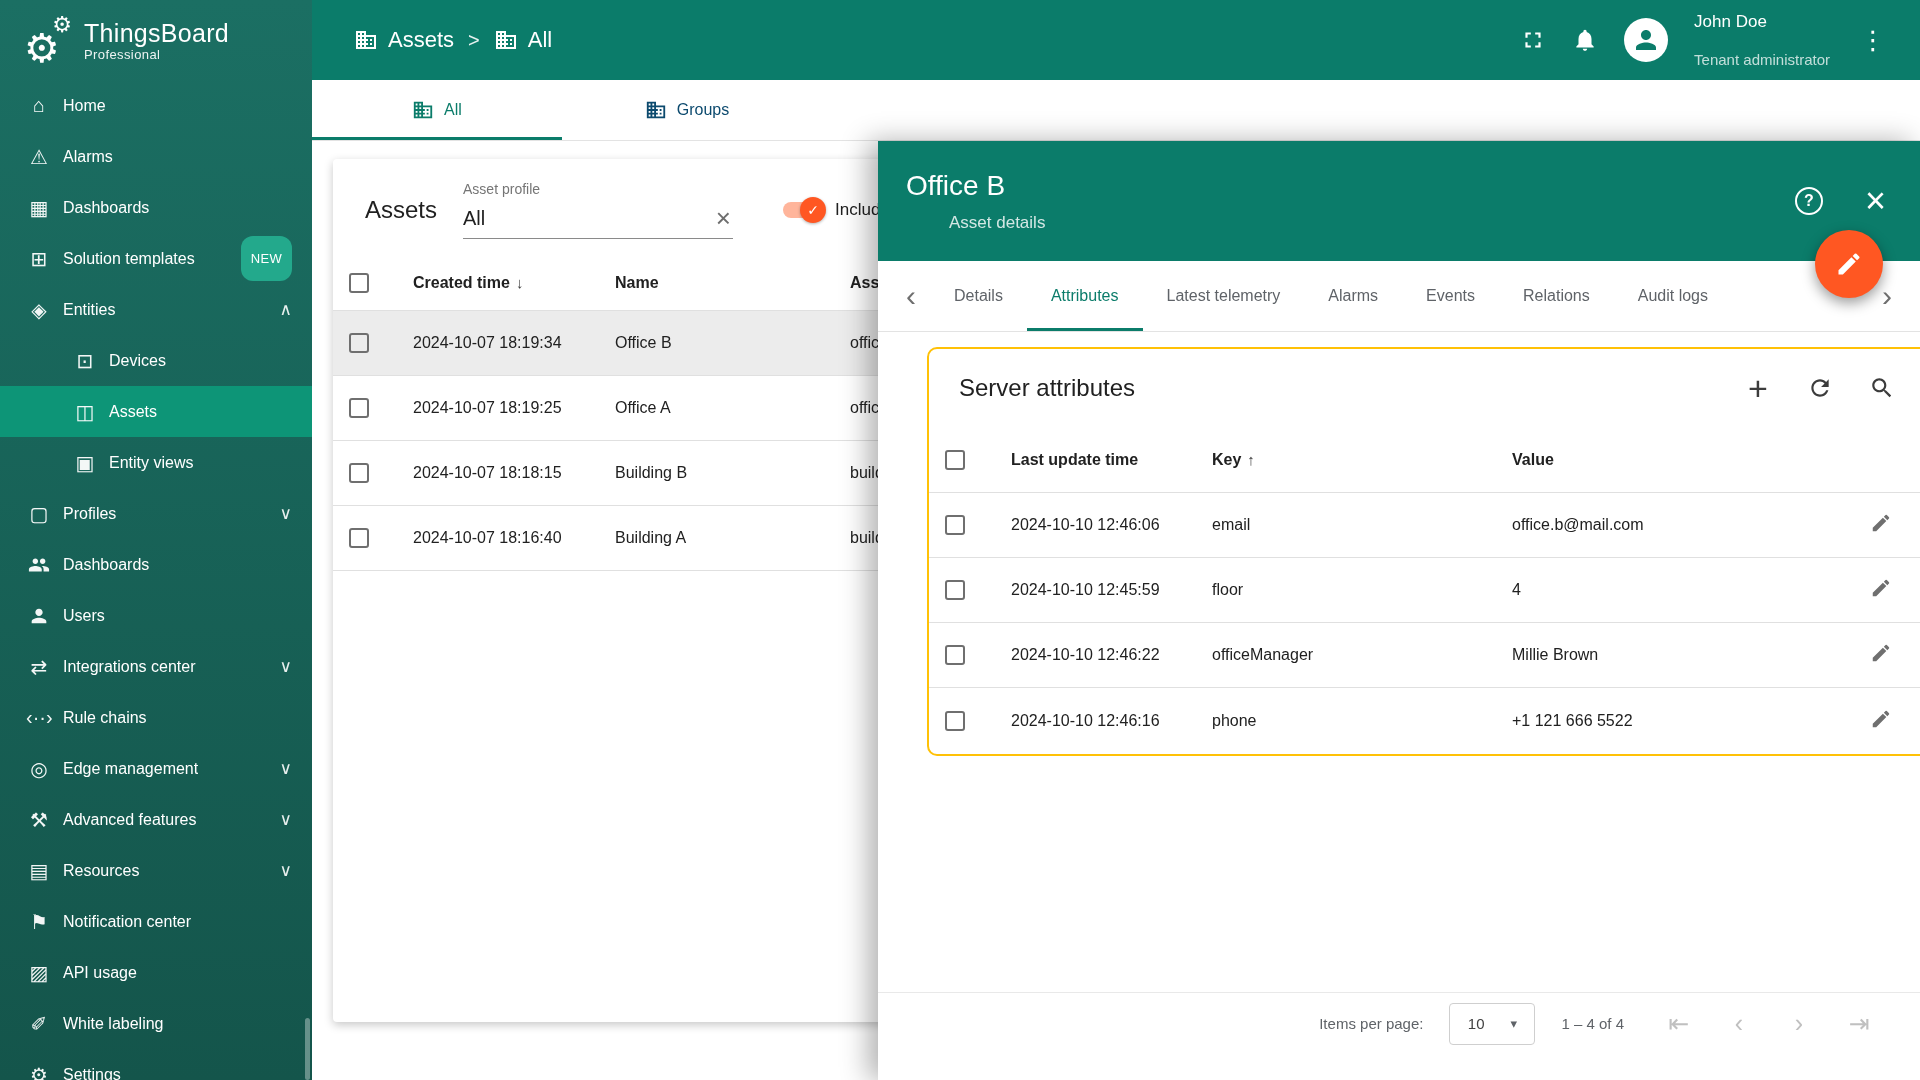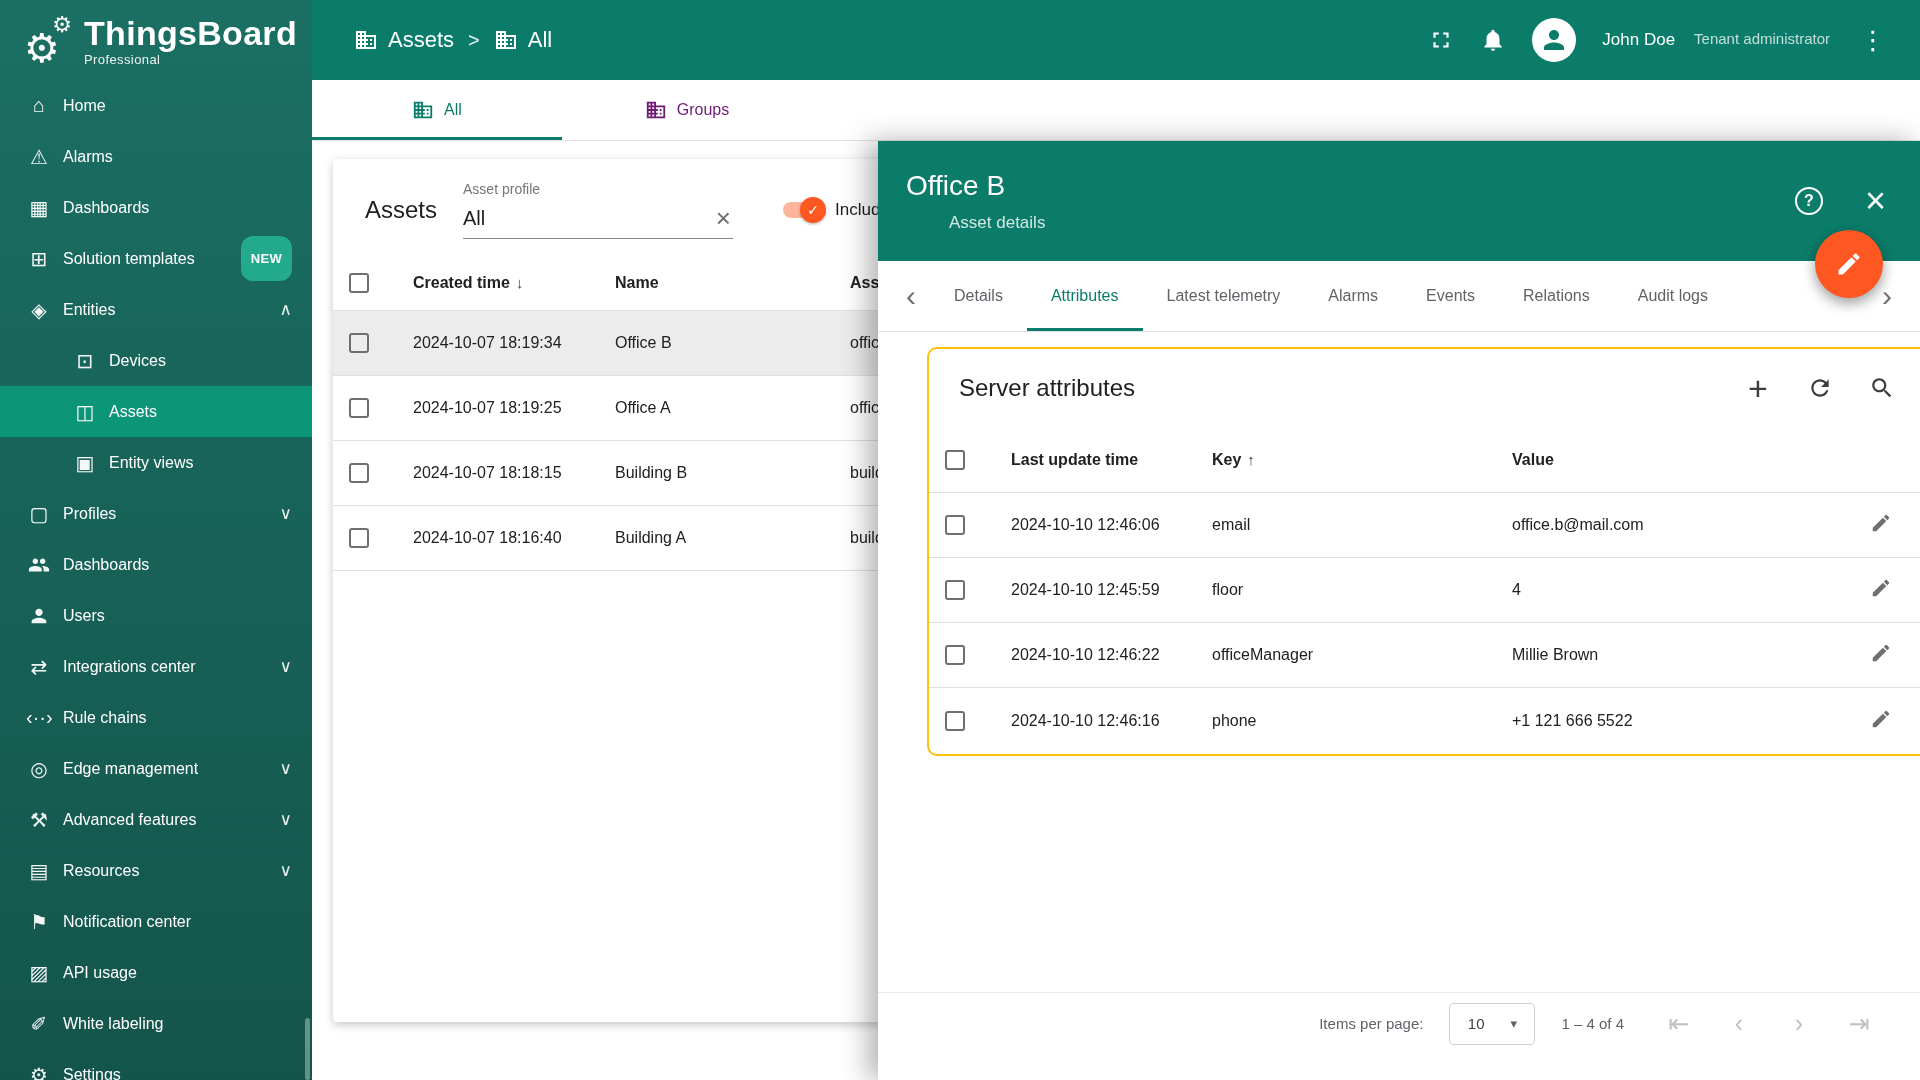--- a/index.html
+++ b/index.html
@@ -9,54 +9,54 @@
   [data-interactable="true"] { cursor:pointer; }
 
   
   .sidebar { position:absolute; left:0; top:0; width:312px; height:1080px; z-index:30;
              background:linear-gradient(180deg,#1b6f63 0%, #14554b 100%); color:#fff; }
   .logo-row { height:80px; display:flex; align-items:center; padding-left:24px; gap:12px; }
   .logo-mark { position:relative; width:48px; height:48px; flex:0 0 auto; }
   .logo-gear-big { position:absolute; left:0; bottom:-4px; font-size:40px; line-height:1; }
   .logo-gear-small { position:absolute; right:0; top:-2px; font-size:22px; line-height:1; }
   .logo-text { display:flex; flex-direction:column; }
-  .logo-title { font-size:34px; font-weight:700; letter-spacing:.3px; }
+  .logo-title { font-size:25px; font-weight:400; letter-spacing:.3px; }
   .logo-subtitle { font-size:13px; opacity:.92; margin-top:-1px; letter-spacing:.4px; }
   .nav { position:absolute; top:80px; left:0; right:0; }
   .nav-item { height:51px; display:flex; align-items:center; padding:0 20px 0 26px; gap:11px; font-size:16px; }
   .nav-item.sub { padding-left:72px; }
   .nav-item.active { background:#0d9577; }
   .nav-icon { width:26px; text-align:center; font-size:20px; flex:0 0 auto; opacity:.95; }
   .nav-icon svg { width:22px; height:22px; fill:#fff; vertical-align:middle; }
   .nav-label { white-space:nowrap; overflow:hidden; }
   .nav-chevron { margin-left:auto; font-size:17px; opacity:.9; }
-  .nav-badge { margin-left:auto; background:#23a98c; border-radius:12px; padding:15px 10px; font-size:13px; font-weight:700; letter-spacing:.3px; }
+  .nav-badge { margin-left:auto; background:#23a98c; border-radius:12px; padding:15px 10px; font-size:13px; font-weight:400; letter-spacing:.3px; }
   .sidebar-scroll { position:absolute; right:2px; bottom:0; width:5px; height:62px; background:rgba(255,255,255,.35); border-radius:3px; }
 
   
   .topbar { position:absolute; left:312px; top:0; right:0; height:80px; background:#0b7c6a; color:#fff;
             display:flex; align-items:center; padding:0 30px 0 42px; z-index:10; }
   .breadcrumb { display:flex; align-items:center; gap:14px; font-size:22px; }
   .crumb { display:flex; align-items:center; gap:10px; }
   .crumb svg { width:24px; height:24px; fill:#fff; }
   .crumb-sep { font-size:20px; opacity:.9; }
   .topbar-right { margin-left:auto; display:flex; align-items:center; gap:26px; }
   .icon-btn svg { width:26px; height:26px; fill:#fff; display:block; }
   .avatar { width:44px; height:44px; border-radius:50%; background:#fff; display:flex; align-items:center; justify-content:center; }
   .avatar svg { width:30px; height:30px; fill:#0b7c6a; }
-  .user-block { display:flex; flex-direction:row; gap:19px;text-align:right; }
+  .user-block { display:flex; flex-direction:column; gap:19px; }
   .user-name { font-size:17px; }
   .user-role { font-size:15px; color:rgba(255,255,255,.75); }
   .kebab { font-size:26px; line-height:1; padding:0 4px; }
 
   
   .content { position:absolute; left:312px; top:80px; right:0; bottom:0; background:#fff; }
   .tabs-bar { height:61px; display:flex; border-bottom:1px solid #e3e3e3; }
   .main-tab { width:250px; display:flex; align-items:center; justify-content:center; gap:10px;
-              font-size:16px; font-weight:500; color:#701a75; position:relative; }
+              font-size:16px; font-weight:500; color:#0c4a6e; position:relative; }
   .main-tab svg { width:22px; height:22px; fill:currentColor; }
   .main-tab.active { color:#0b7c6a; }
   .main-tab.active::after { content:''; position:absolute; left:0; right:0; bottom:0; height:3px; background:#0b7c6a; }
 
   .assets-card { position:absolute; left:21px; top:79px; width:1560px; height:863px; background:#fff;
                  border-radius:4px; box-shadow:0 3px 10px rgba(0,0,0,.22); overflow:hidden; }
   .card-toolbar { height:96px; display:flex; align-items:center; padding:6px 24px 0 32px; }
   .assets-title { font-size:24px; font-weight:500; }
   .profile-filter { margin-left:26px; width:270px; display:flex; flex-direction:column; }
   .filter-label { font-size:14px; color:#757575; }

